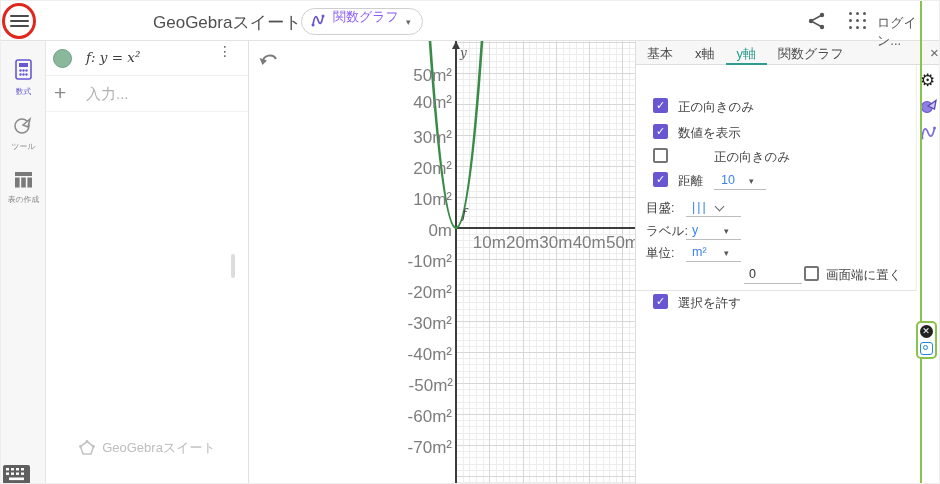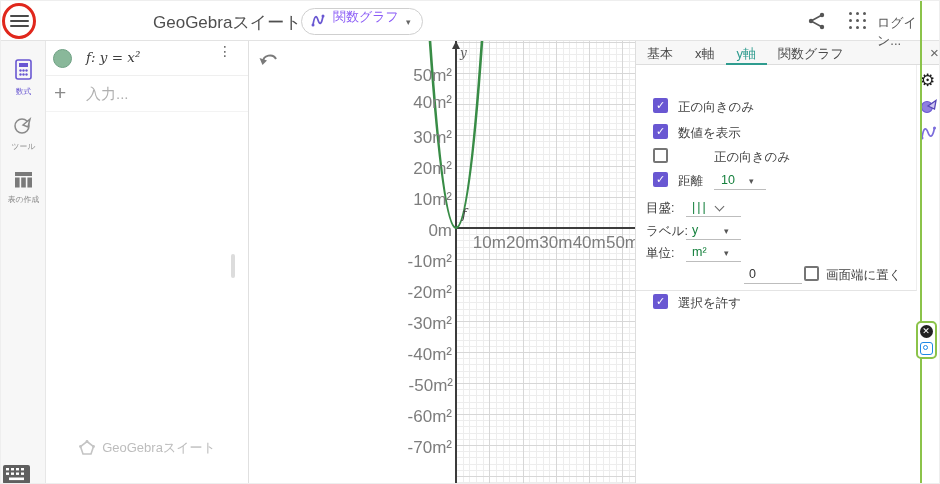--- a/index.html
+++ b/index.html
@@ -67,21 +67,21 @@
   .rightcol { position:absolute; left:634px; top:40px; width:306px; height:444px; background:#fff; border-left:1px solid #ddd; z-index:15; }
   .tabsrow { position:absolute; left:0; top:0; width:306px; height:24px; background:#f7f7f7; border-bottom:1px solid #ddd; display:flex; }
   .tab { padding:4px 11px 0 11px; font-size:13px; color:#4a4a4a; cursor:pointer; height:24px; }
   .tab.active { color:#2f9c8f; border-bottom:2px solid #2f9c8f; }
   .panel { position:absolute; left:0; top:24px; width:281px; height:226px; background:#fff; border-bottom:1px solid #e4e4e4; border-right:1px solid #eee; }
   .prow { position:absolute; left:0; width:281px; height:20px; font-size:12.5px; color:#3f3f3f; }
   .cbx { position:absolute; width:15px; height:15px; border-radius:2px; top:2px; cursor:pointer; }
   .cbx.on { background:#6957d2; color:#fff; font-size:11px; line-height:15px; text-align:center; }
   .cbx.off { background:#fff; border:2px solid #757575; }
   .plabel { position:absolute; top:3px; }
-  .pvalue { position:absolute; top:3px; color:#15803d; }
+  .pvalue { position:absolute; top:3px; color:#3b82f6; }
   .ddl-line { position:absolute; height:1px; background:#bdbdbd; }
   .caret-f { position:absolute; top:6px; font-size:9px; color:#555; cursor:pointer; }
   .chev { position:absolute; top:6px; width:7px; height:7px; border-right:1.6px solid #666; border-bottom:1.6px solid #666; transform:rotate(45deg); cursor:pointer; }
   .num-input { position:absolute; top:3px; color:#333; }
   .close-x { position:absolute; left:294px; top:3px; font-size:15px; color:#666; cursor:pointer; z-index:5; }
 
   
   .strip-icon { position:absolute; cursor:pointer; text-align:center; }
   .gear { left:919px; top:69px; font-size:17px; color:#1d1d1d; z-index:16; }
   .geo-ic { left:919px; top:97px; z-index:16; }

